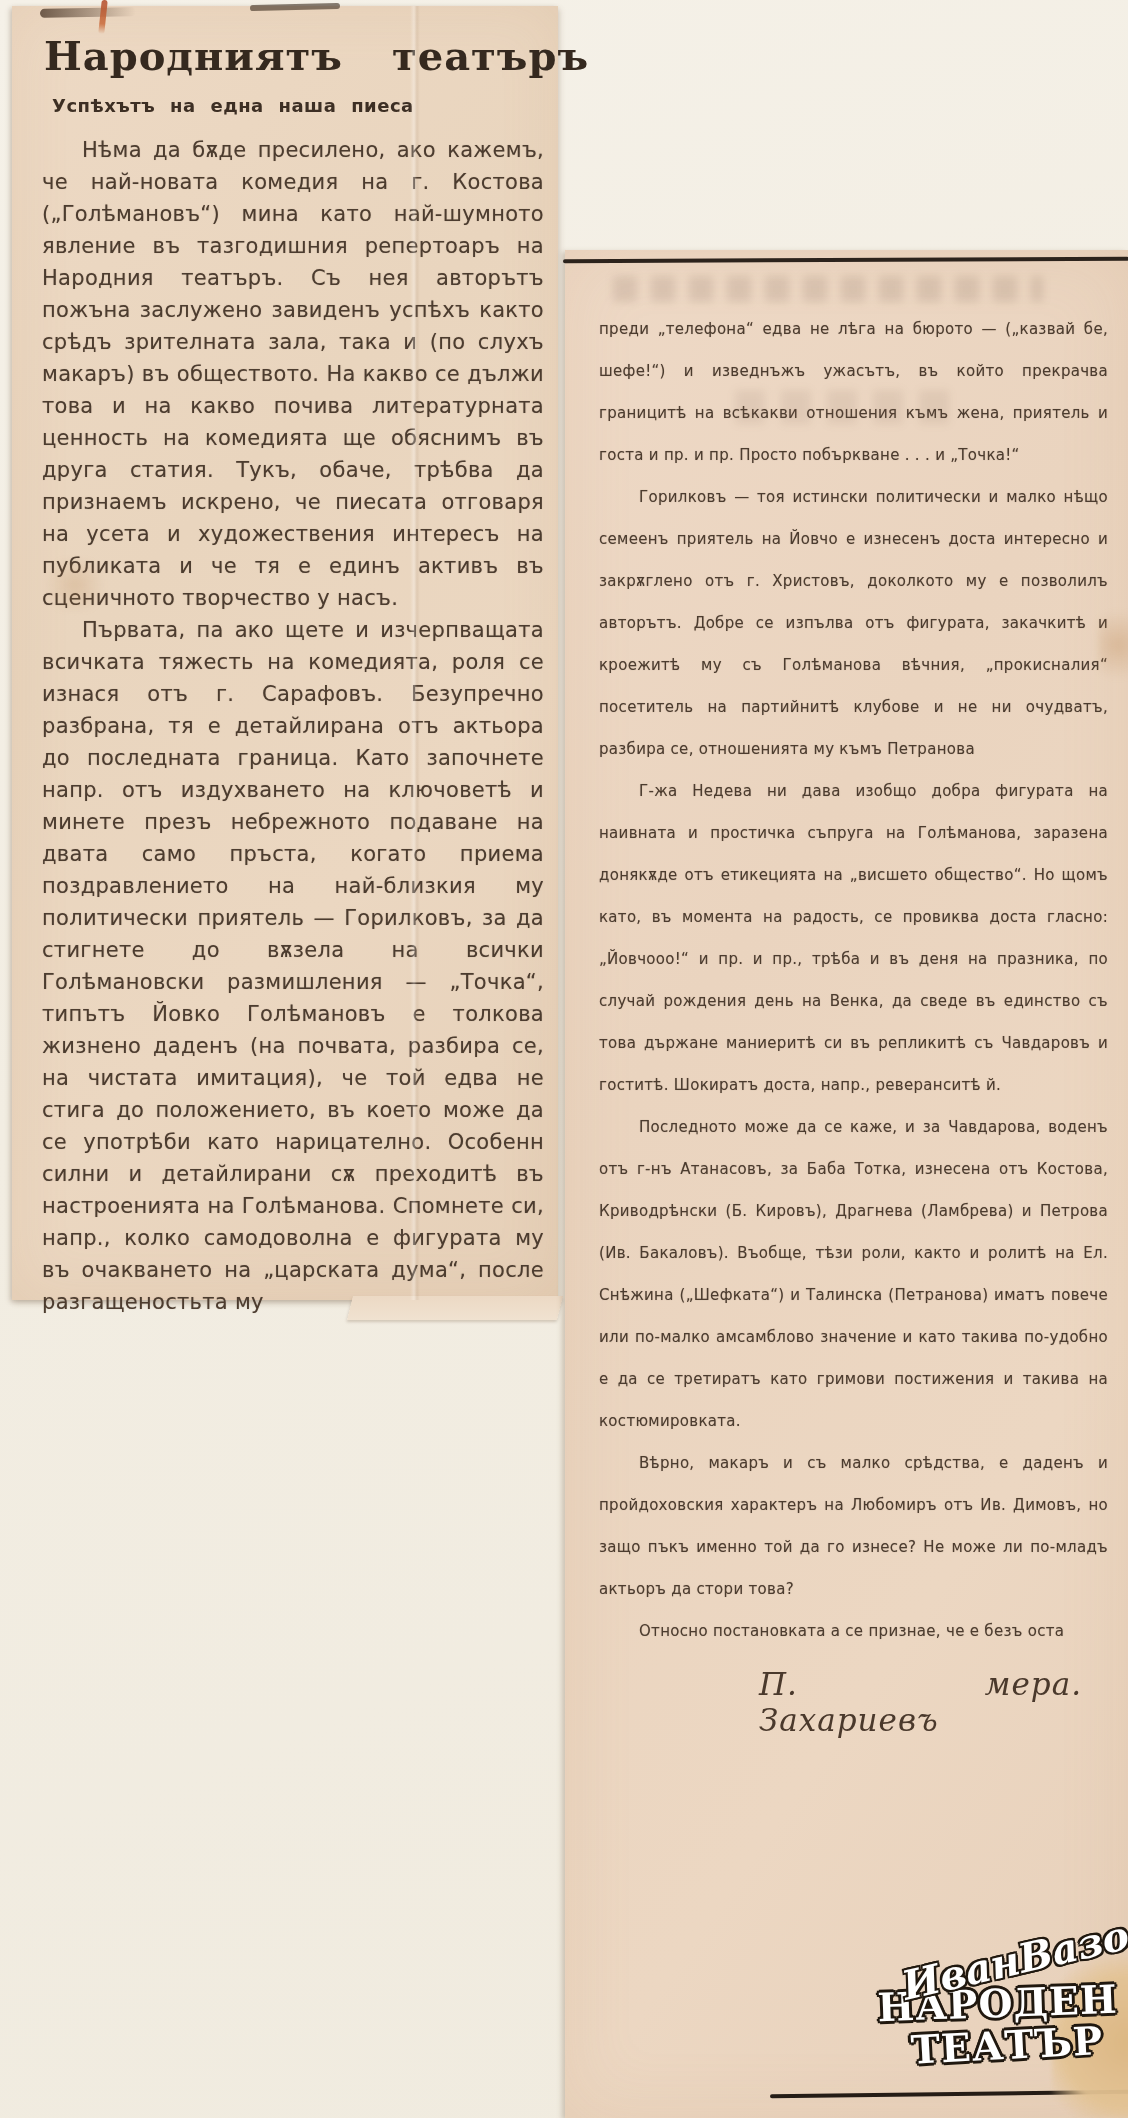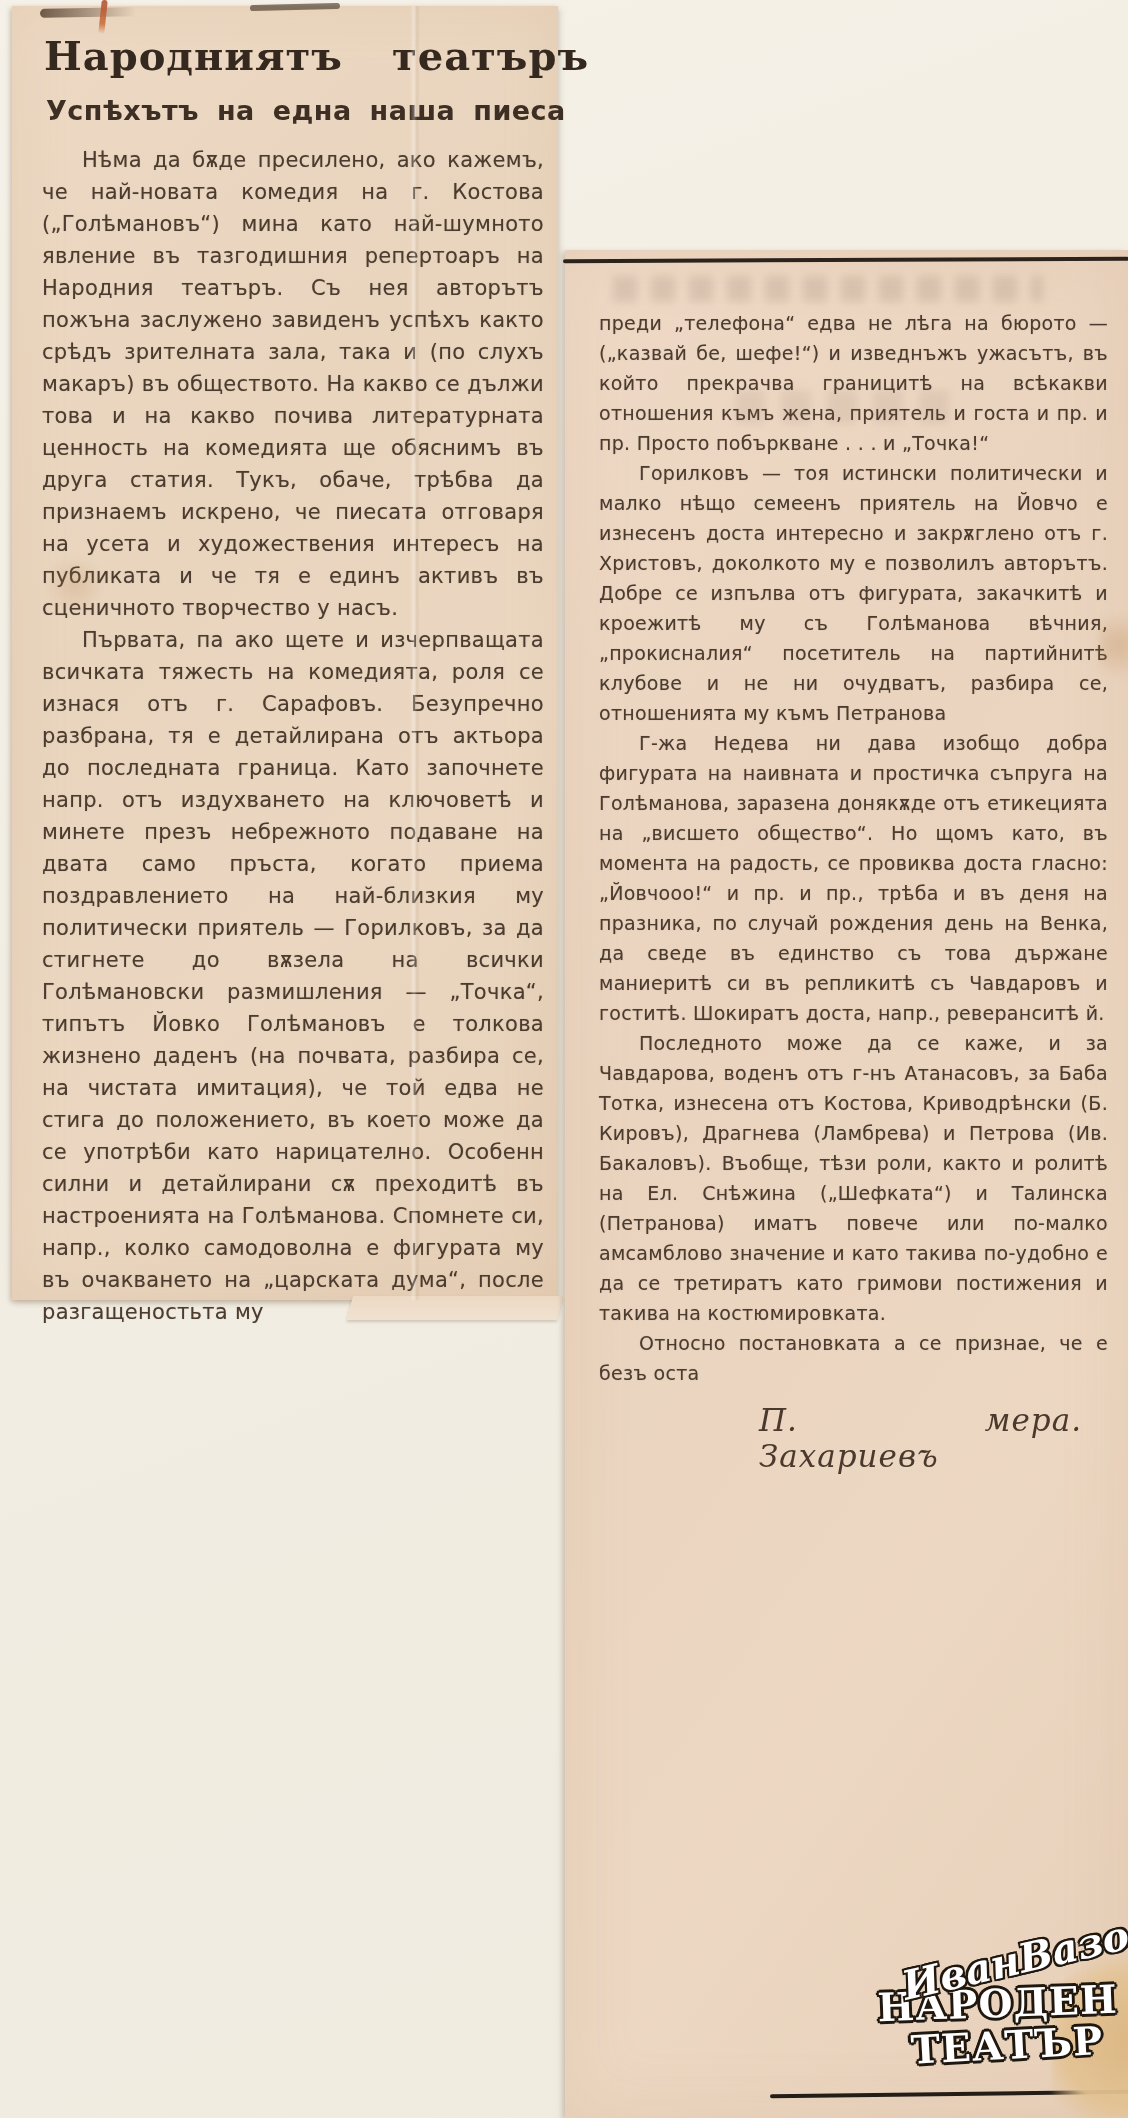--- a/index.html
+++ b/index.html
@@ -20,22 +20,22 @@
   .clip-left::after{ 
     content:"";position:absolute;left:398px;top:0;bottom:0;width:10px;pointer-events:none;
     background:linear-gradient(90deg,transparent,rgba(255,255,255,.30) 40%,rgba(140,110,80,.12) 70%,transparent);
   }
   .title{
     font-family:"DejaVu Serif",serif;font-weight:bold;
     font-size:40px;letter-spacing:1px;word-spacing:34px;
     color:#35291f;margin:6px 0 16px 2px;white-space:nowrap;
   }
   .subtitle{
-    font-weight:bold;font-size:27px;letter-spacing:.5px;word-spacing:8px;
-    color:#3d2f24;margin:0 0 18px 4px;white-space:nowrap;
+    font-weight:bold;font-size:18px;letter-spacing:.5px;word-spacing:8px;
+    color:#3d2f24;margin:0 0 18px 10px;white-space:nowrap;
   }
   .body-text p{margin:0;}
   .para{
     text-align:justify;text-indent:40px;
     font-size:21px;line-height:32px;letter-spacing:.3px;
     color:#4c3c2f;text-shadow:0 0 1px rgba(76,60,47,.35);
   }
   .flush{text-indent:0;}
   .clip-left .torn-tab{
     position:absolute;left:338px;bottom:-20px;width:210px;height:24px;
@@ -51,21 +51,21 @@
     padding:58px 20px 0 34px;box-sizing:border-box;
   }
   .rule-top{
     position:absolute;left:-2px;top:8px;width:566px;height:4px;
     background:#2c231c;transform:rotate(-.25deg);border-radius:2px;
   }
   .rule-bottom{
     position:absolute;left:205px;top:1842px;width:362px;height:4px;
     background:#241c16;transform:rotate(-.7deg);border-radius:2px;
   }
-  .clip-right .para{font-size:19px;line-height:30px;}
+  .clip-right .para{font-size:15px;line-height:42px;}
 
   .ghost{position:absolute;pointer-events:none;filter:blur(4px);opacity:.55;}
   .ghost-a{
     left:48px;top:26px;width:430px;height:26px;
     background:repeating-linear-gradient(90deg,rgba(125,98,82,.30) 0 24px,transparent 24px 38px);
   }
   .ghost-b{
     left:170px;top:140px;width:220px;height:34px;
     background:repeating-linear-gradient(90deg,rgba(125,98,82,.20) 0 30px,transparent 30px 46px);
   }
@@ -146,20 +146,21 @@
 
   <div class="clip-right">
     <div class="rule-top"></div>
     <div class="ghost ghost-a"></div>
     <div class="ghost ghost-b"></div>
     <div class="body-text">
         <p class="para flush">преди „телефона“ едва не лѣга на бюрото — („казвай бе, шефе!“) и изведнъжъ ужасътъ, въ който прекрачва границитѣ на всѣкакви отношения къмъ жена, приятель и госта и пр. и пр. Просто побъркване . . . и „Точка!“</p>
         <p class="para">Горилковъ — тоя истински политически и малко нѣщо семеенъ приятель на Йовчо е изнесенъ доста интересно и закрѫглено отъ г. Христовъ, доколкото му е позволилъ авторътъ. Добре се изпълва отъ фигурата, закачкитѣ и кроежитѣ му съ Голѣманова вѣчния, „прокисналия“ посетитель на партийнитѣ клубове и не ни очудватъ, разбира се, отношенията му къмъ Петранова</p>
         <p class="para">Г-жа Недева ни дава изобщо добра фигурата на наивната и простичка съпруга на Голѣманова, заразена донякѫде отъ етикецията на „висшето общество“. Но щомъ като, въ момента на радость, се провиква доста гласно: „Йовчооо!“ и пр. и пр., трѣба и въ деня на празника, по случай рождения день на Венка, да сведе въ единство съ това държане маниеритѣ си въ репликитѣ съ Чавдаровъ и гоститѣ. Шокиратъ доста, напр., реверанситѣ й.</p>
         <p class="para">Последното може да се каже, и за Чавдарова, воденъ отъ г-нъ Атанасовъ, за Баба Тотка, изнесена отъ Костова, Криводрѣнски (Б. Кировъ), Драгнева (Ламбрева) и Петрова (Ив. Бакаловъ). Въобще, тѣзи роли, както и ролитѣ на Ел. Снѣжина („Шефката“) и Талинска (Петранова) иматъ повече или по-малко амсамблово значение и като такива по-удобно е да се третиратъ като гримови постижения и такива на костюмировката.</p>
+        <p class="para">Вѣрно, макаръ и съ малко срѣдства, е даденъ и пройдоховския характеръ на Любомиръ отъ Ив. Димовъ, но защо пъкъ именно той да го изнесе? Не може ли по-младъ актьоръ да стори това?</p>
         <p class="para">Относно постановката а се признае, че е безъ оста</p>
       </div>
     <div class="signature-row">
       <span>П. Захариевъ</span>
       <span class="sig-trail">мера.</span>
     </div>
     <div class="rule-bottom"></div>
   </div>
 
   <div class="stamp">

